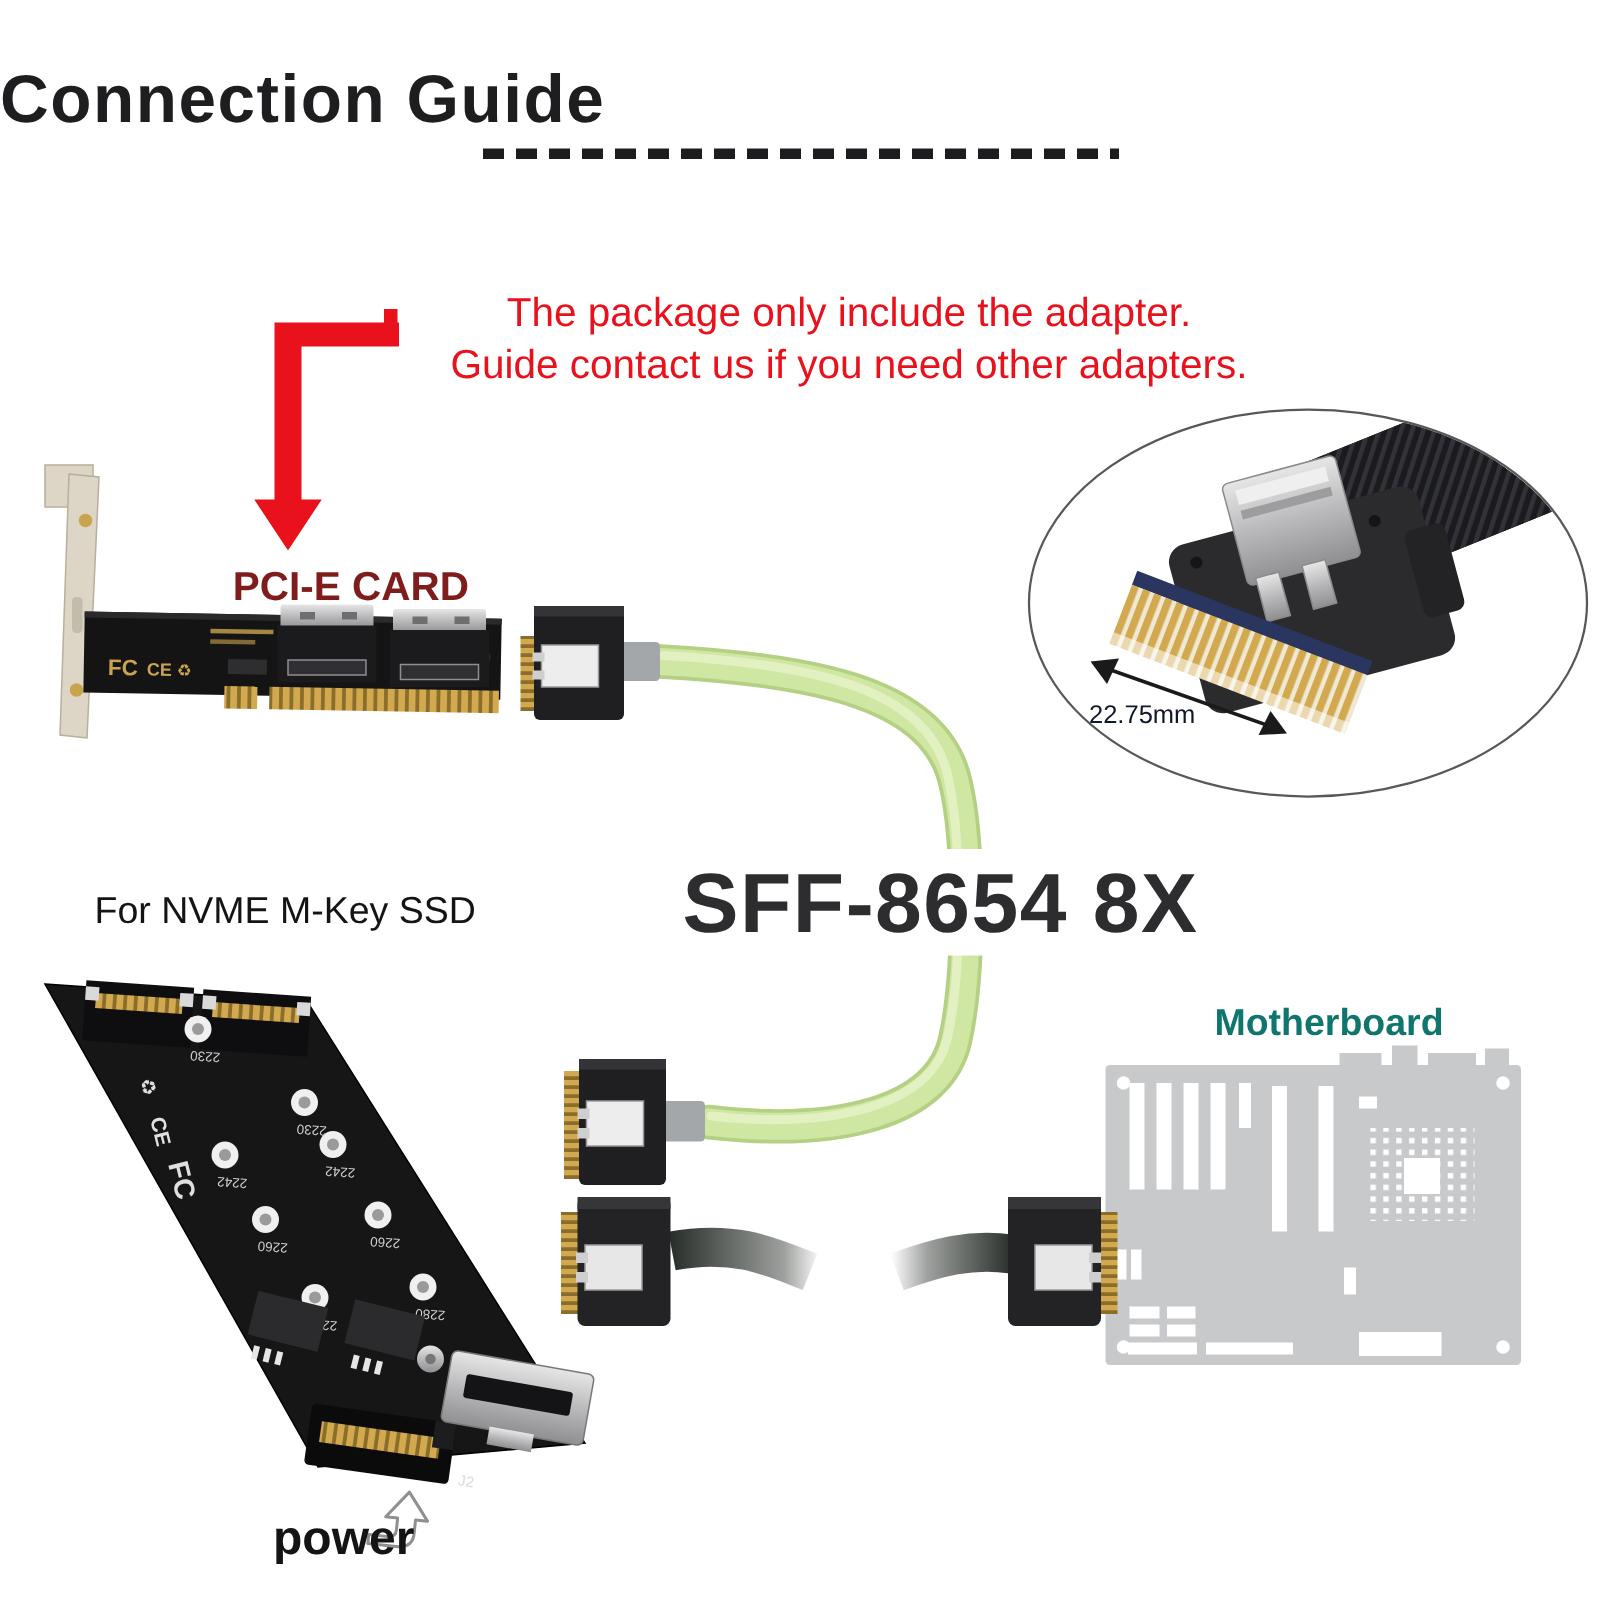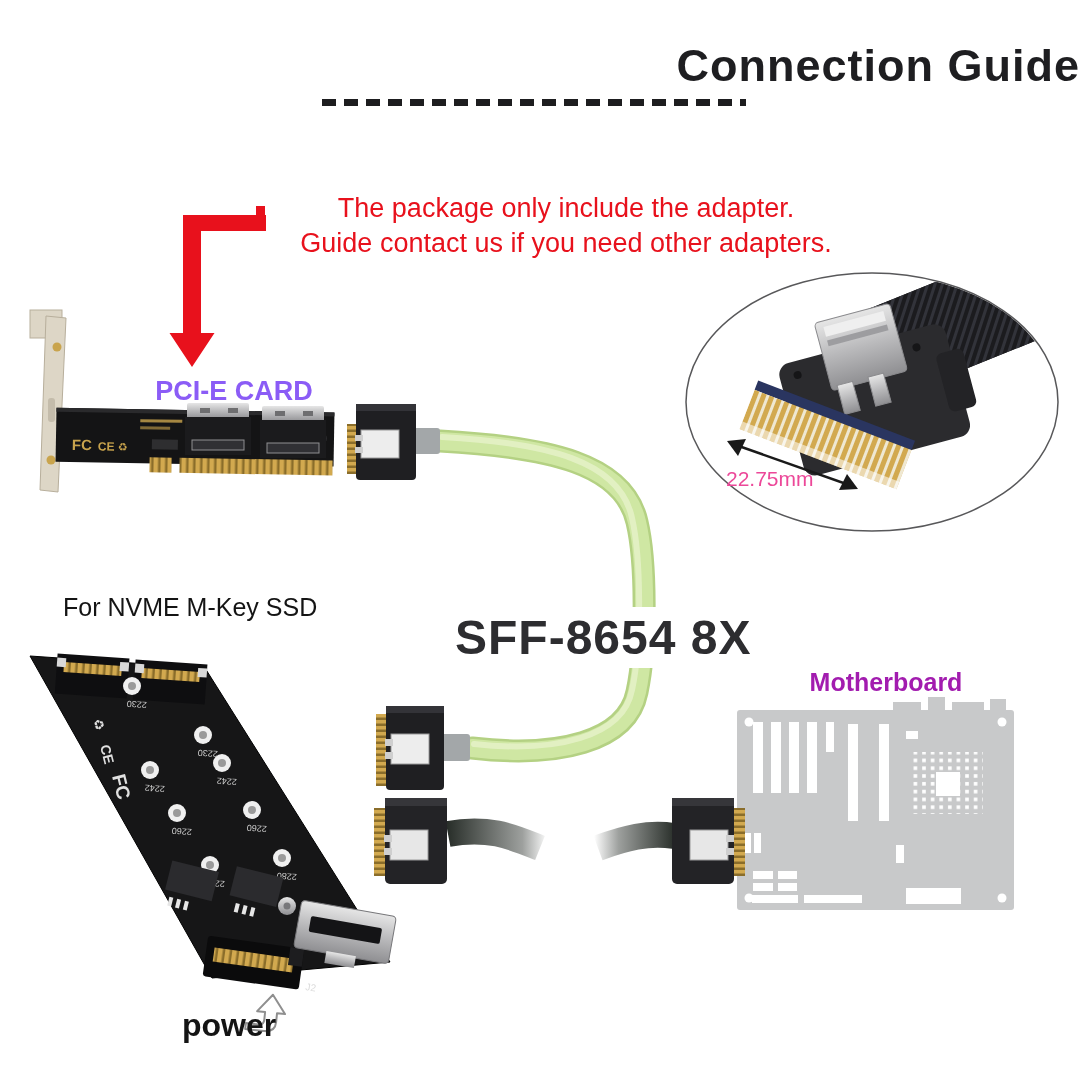--- a/index.html
+++ b/index.html
@@ -1,33 +1,33 @@
 <!DOCTYPE html>
 <html><head>
 <meta charset="utf-8">
 <style>
   html,body{margin:0;padding:0;background:#fff;}
   #stage{position:relative;width:1080px;height:1080px;background:#fff;overflow:hidden;
          font-family:"Liberation Sans", sans-serif;}
   #stage svg{position:absolute;left:0;top:0;z-index:1;}
   .lbl{position:absolute;z-index:2;white-space:nowrap;}
-  .title{left:0;right:0;top:40px;text-align:right;font-size:45px;font-weight:bold;
+  .title{left:0;right:0;top:40px;text-align:left;font-size:45px;font-weight:bold;
          color:#1e1e21;letter-spacing:1px;}
   .dashes{left:322px;top:99px;width:424px;height:7px;
           background:repeating-linear-gradient(90deg,#1d1d1f 0 14px,transparent 14px 22px);}
   .notice{left:255px;top:160px;width:622px;text-align:center;color:#e8111c;
           font-size:27px;line-height:35px;margin-top:31px;}
   .redsq{left:256px;top:206px;width:9px;height:13px;background:#e8111c;}
-  .pcieLbl{left:148px;top:376px;width:172px;text-align:center;font-size:27px;font-weight:bold;color:#8b5cf6;}
-  .sffLbl{left:447px;top:566px;font-size:48px;font-weight:800;color:#2d2d30;background:#fff;
-          padding:3px 8px;letter-spacing:1px;margin-top:41px;}
+  .pcieLbl{left:148px;top:376px;width:172px;text-align:center;font-size:27px;font-weight:bold;color:#7f1d1d;}
+  .sffLbl{left:447px;top:566px;font-size:56px;font-weight:800;color:#2d2d30;background:#fff;
+          padding:3px 8px;letter-spacing:1px;}
   .nvmeLbl{left:63px;top:593px;font-size:25px;color:#141414;}
-  .moboLbl{left:788px;top:668px;width:196px;text-align:center;font-size:25px;font-weight:800;color:#a21caf;}
+  .moboLbl{left:788px;top:668px;width:196px;text-align:center;font-size:25px;font-weight:800;color:#0f766e;}
   .powerLbl{left:182px;top:1007px;font-size:32px;font-weight:600;color:#141414;}
-  .dimLbl{left:726px;top:467px;font-size:21px;color:#ec4899;z-index:3;}
+  .dimLbl{left:726px;top:467px;font-size:17px;color:#0f172a;z-index:3;}
   svg text{font-family:"Liberation Sans", sans-serif;}
 </style>
 </head>
 <body>
 
 <div id="stage">
 
 <svg width="1080" height="1080" viewBox="0 0 1080 1080">
   <defs>
     <pattern id="goldV" width="7" height="20" patternUnits="userSpaceOnUse">

